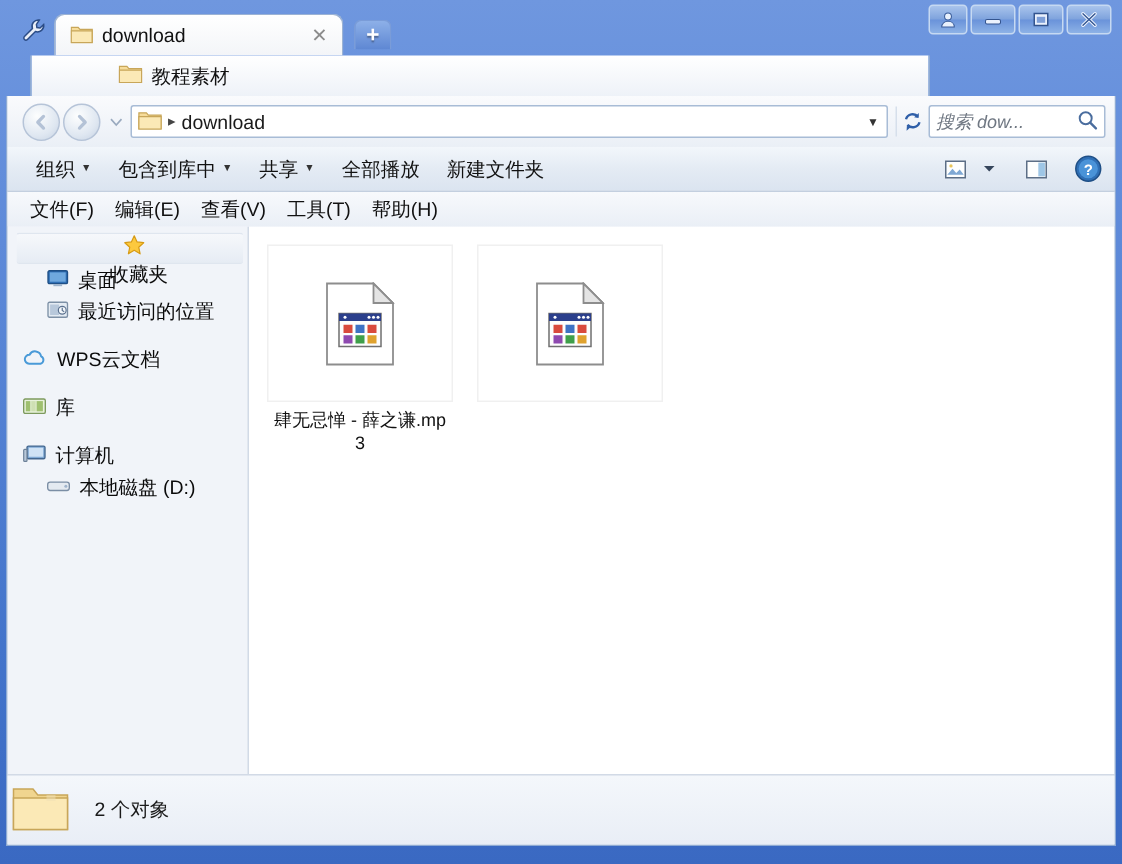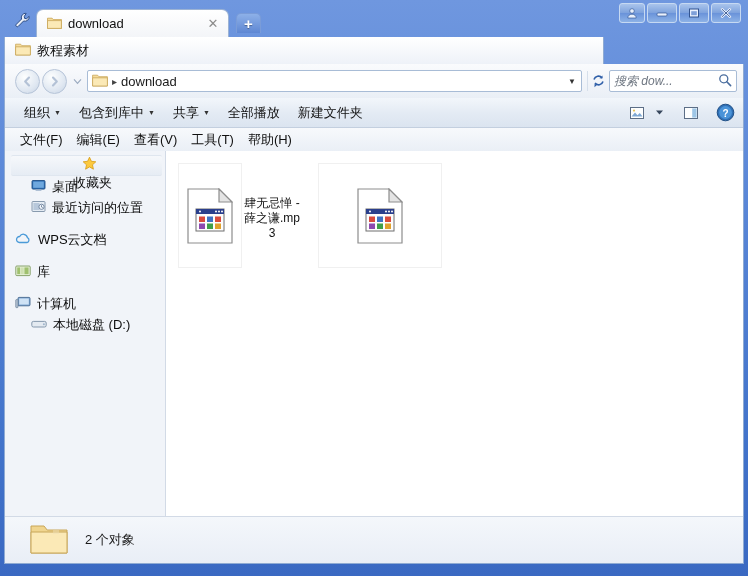--- a/index.html
+++ b/index.html
@@ -60,24 +60,24 @@
   .cap-btn {
     width: 30px; height: 20px;
     background: linear-gradient(to bottom, #a9c4ec, #7fa3dd 48%, #6a93da 52%, #8db2e6);
     border: 1px solid #c6d9f2; border-radius: 3px;
     display: flex; align-items: center; justify-content: center;
   }
   #cap-user { width: 26px; }
 
   
   #bookmarkbar {
-    position: absolute; left: 4px; top: 37px; width: 600px; height: 27px;
+    position: absolute; left: 20px; top: 37px; width: 600px; height: 27px;
     background: linear-gradient(to bottom, #ffffff, #eef2f8);
     border-left: 1px solid #8fabd3; border-right: 1px solid #8fabd3;
-    display: flex; align-items: center;
+    display: flex; align-items: center; padding-left: 48px;
   }
   #bookmark-item {
     display: flex; align-items: center; height: 22px;
     margin-left: 10px; padding: 0 6px 0 0;
   }
   #bookmark-item .bmlabel { margin-left: 6px; font-size: 13px; color: #111; }
 
   
   #client {
     position: absolute; left: 4px; top: 64px; width: 740px; height: 500px;
@@ -118,21 +118,21 @@
   #addr-dropdown {
     width: 18px; height: 20px; display: flex; align-items: center; justify-content: center;
     color: #333; font-size: 8px; margin-left: auto;
   }
   #addr-refresh {
     width: 22px; height: 20px; display: flex; align-items: center; justify-content: center;
     border-left: 1px solid #d6dfeb;
     color: #27518f; font-size: 13px; font-weight: bold;
   }
   #searchbox {
-    width: 128px; height: 22px; background: #fff;
+    width: 118px; height: 22px; background: #fff;
     border: 1px solid #a8bcd6; border-radius: 2px;
     display: flex; align-items: center; padding: 0 4px;
   }
   #searchbox .ph {
     flex: 1; font-style: italic; color: #6f7782; font-size: 12px;
     white-space: nowrap; overflow: hidden;
   }
 
   
   #menubar {
@@ -188,40 +188,40 @@
   .nav-gap { height: 11px; }
 
   #contentpane {
     flex: 1; background: #ffffff;
     position: relative; overflow: hidden;
     padding: 12px 0 0 12px;
   }
   #filegrid { display: flex; gap: 16px; }
   .file-item {
     width: 124px;
-    display: flex; flex-direction: row; align-items: center;
+    display: flex; flex-direction: column; align-items: center;
   }
   .file-thumb {
     width: 124px; height: 105px;
     border: 1px solid #f0f0f0;
     display: flex; align-items: center; justify-content: center;
     background: #fff;
   }
   .file-name {
     margin-top: 5px; width: 118px; text-align: center;
     font-size: 12px; color: #111; line-height: 15px;
     word-break: break-all;
   }
 
   
   #statusbar {
     height: 47px; flex: 0 0 47px;
     background: linear-gradient(to bottom, #f4f7fb, #e9eef6);
     border-top: 1px solid #d2dae6;
-    display: flex; align-items: center; padding-left: 24px;
+    display: flex; align-items: center; padding-left: 2px;
     position: relative;
   }
   #status-text { margin-left: 16px; font-size: 13px; color: #1a1a1a; }
   #watermark {
     position: absolute; right: 14px; bottom: 6px;
     font-size: 22px; font-weight: bold; color: #ffffff;
     letter-spacing: 1px;
     text-shadow: 0 1px 2px rgba(40,80,150,.45);
   }
 </style>

